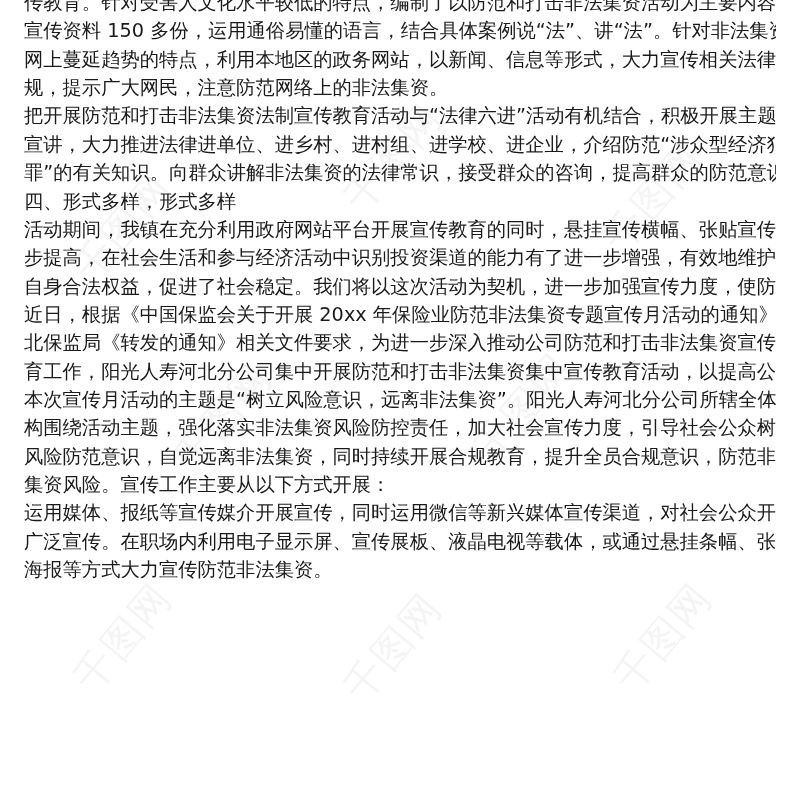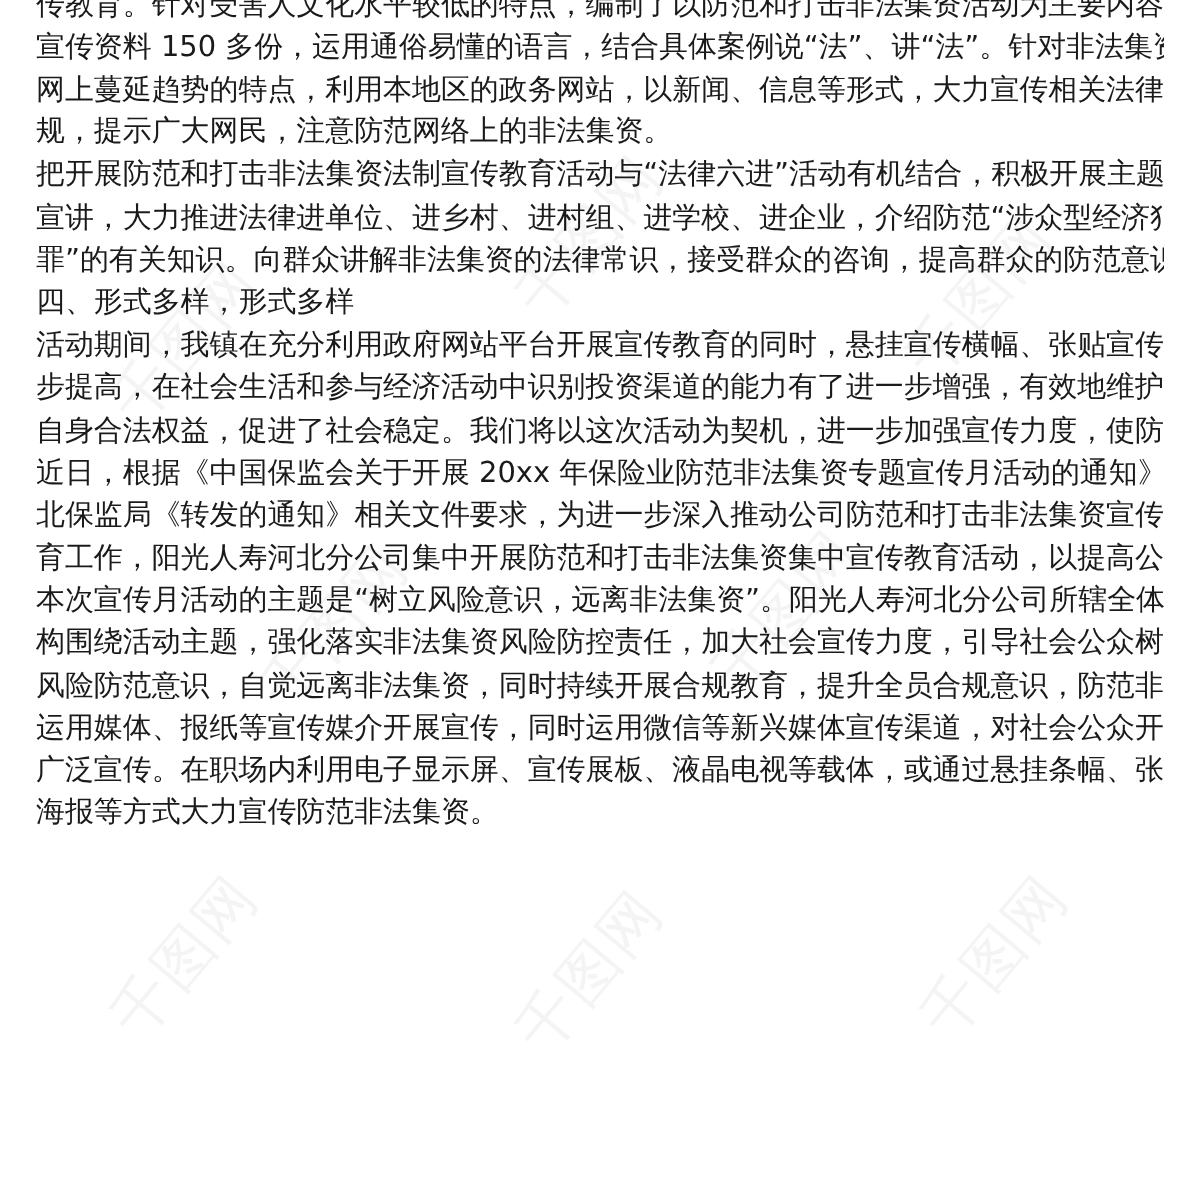--- a/index.html
+++ b/index.html
@@ -25,21 +25,20 @@
       font-size: 19.3px;
       line-height: 28.36px;
       height: 28.36px;
       white-space: nowrap;
       text-align: justify;
       text-align-last: justify;
       overflow: hidden;
     }
     .line.last {
       text-align-last: left;
-      font-family: Liberation Mono, monospace;
     }
     .watermark-layer {
       position: absolute;
       left: 0; top: 0;
       width: 800px; height: 800px;
       pointer-events: none;
       overflow: hidden;
     }
     .wm {
       position: absolute;
@@ -76,16 +75,17 @@
   <div class="line last">四、形式多样，形式多样</div>
   <div class="line">活动期间，我镇在充分利用政府网站平台开展宣传教育的同时，悬挂宣传横幅、张贴宣传标</div>
   <div class="line">步提高，在社会生活和参与经济活动中识别投资渠道的能力有了进一步增强，有效地维护了</div>
   <div class="line">自身合法权益，促进了社会稳定。我们将以这次活动为契机，进一步加强宣传力度，使防范</div>
   <div class="line">近日，根据《中国保监会关于开展 20xx 年保险业防范非法集资专题宣传月活动的通知》、河</div>
   <div class="line">北保监局《转发的通知》相关文件要求，为进一步深入推动公司防范和打击非法集资宣传教</div>
   <div class="line">育工作，阳光人寿河北分公司集中开展防范和打击非法集资集中宣传教育活动，以提高公司</div>
   <div class="line">本次宣传月活动的主题是“树立风险意识，远离非法集资”。阳光人寿河北分公司所辖全体机</div>
   <div class="line">构围绕活动主题，强化落实非法集资风险防控责任，加大社会宣传力度，引导社会公众树立</div>
   <div class="line">风险防范意识，自觉远离非法集资，同时持续开展合规教育，提升全员合规意识，防范非法</div>
+  <div class="line last">集资风险。宣传工作主要从以下方式开展：</div>
   <div class="line">运用媒体、报纸等宣传媒介开展宣传，同时运用微信等新兴媒体宣传渠道，对社会公众开展</div>
   <div class="line">广泛宣传。在职场内利用电子显示屏、宣传展板、液晶电视等载体，或通过悬挂条幅、张贴</div>
   <div class="line last">海报等方式大力宣传防范非法集资。</div>
 </div>
 
 </body></html>

